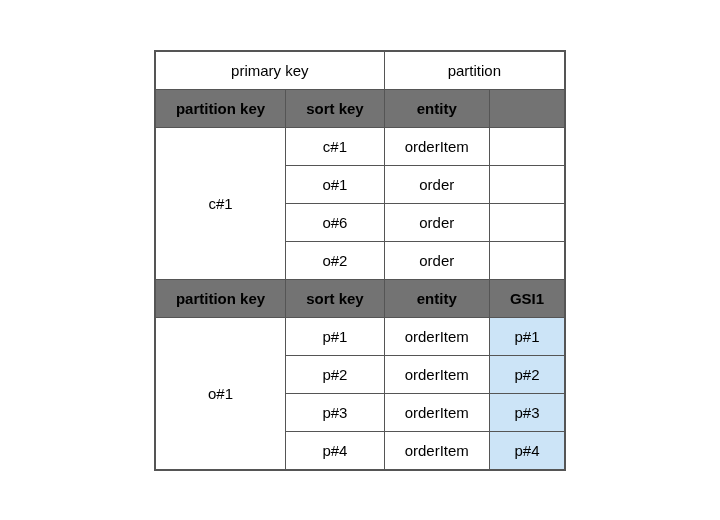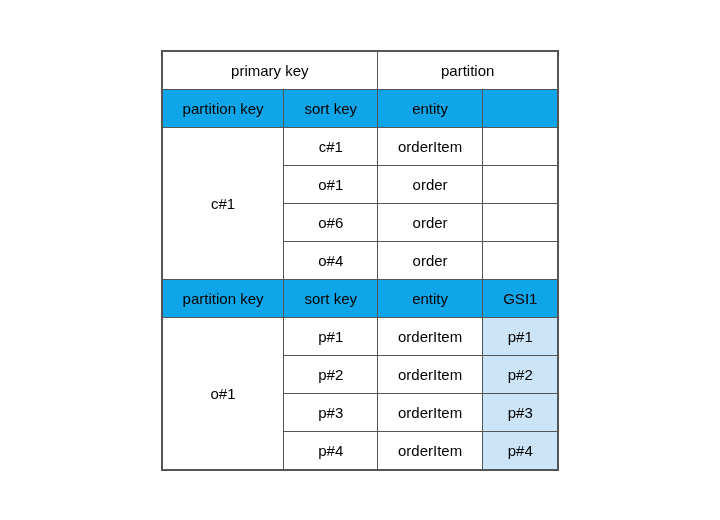--- a/index.html
+++ b/index.html
@@ -36,22 +36,22 @@
       text-align: center;
       vertical-align: middle;
     }
 
     .header-row td {
       background: #ffffff;
       font-weight: normal;
     }
 
     .subheader-row td {
-      background: #0ea5e9;
-      font-weight: normal;
+      background: #737373;
+      font-weight: bold;
       margin-left: 10px;
     }
 
     .gsi-header {
       background: #b8d9f5;
     }
 
     .gsi-cell {
       background: #cce4f7;
     }
@@ -89,21 +89,21 @@
       <td>o#1</td>
       <td>order</td>
       <td class="empty-cell"></td>
     </tr>
     <tr>
       <td>o#6</td>
       <td>order</td>
       <td class="empty-cell"></td>
     </tr>
     <tr>
-      <td>o#4</td>
+      <td>o#2</td>
       <td>order</td>
       <td class="empty-cell"></td>
     </tr>
 
     <tr class="subheader-row">
       <td>partition key</td>
       <td>sort key</td>
       <td>entity</td>
       <td class="gsi-header">GSI1</td>
     </tr>

